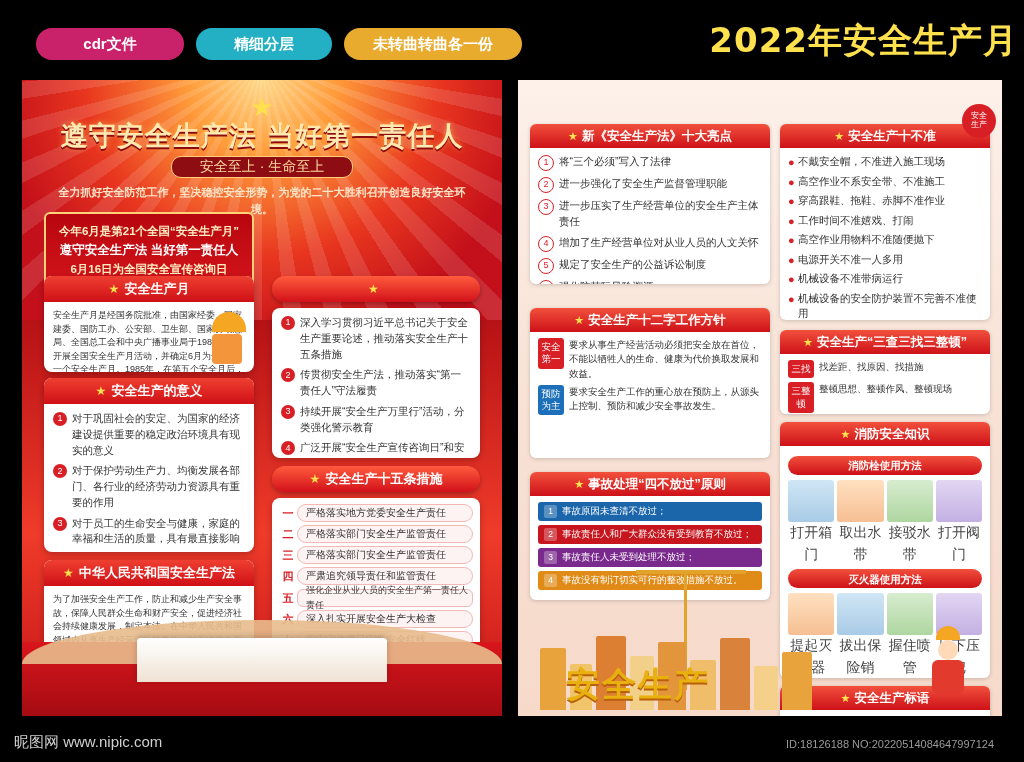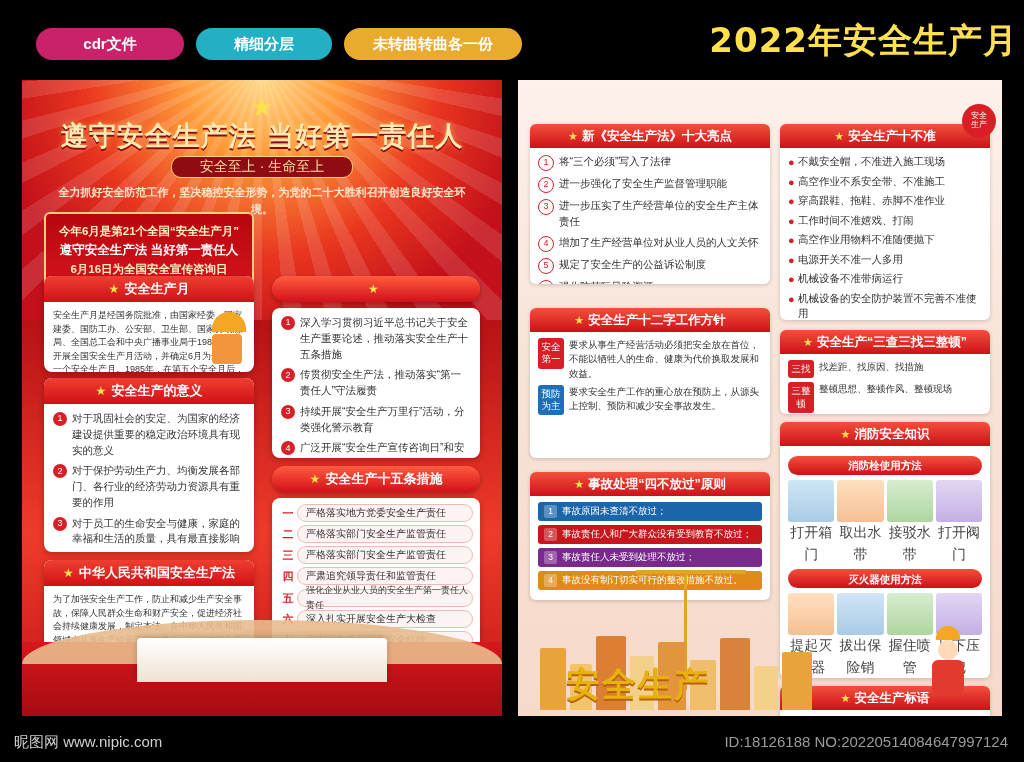--- a/index.html
+++ b/index.html
@@ -10,21 +10,21 @@
   .topbar{position:absolute;left:0;top:0;width:1024px;height:72px;margin-left:12px;}
   .tag{position:absolute;top:28px;height:32px;border-radius:16px;color:#fff;font-size:15px;font-weight:bold;display:flex;align-items:center;justify-content:center;}
   .tag1{left:24px;width:148px;background:#c9226b;}
   .tag2{left:184px;width:136px;background:#23b0c4;}
   .tag3{left:332px;width:178px;background:#e9ab2e;}
   .bigtitle{position:absolute;right:18px;top:18px;font-size:34px;font-weight:bold;color:#ffe14d;letter-spacing:1px;font-family:"DejaVu Sans",sans-serif;}
 
   
   .botbar{position:absolute;left:0;bottom:0;width:1024px;height:46px;background:#000;}
   .nipic{position:absolute;left:14px;bottom:10px;color:#cfcfcf;font-size:15px;}
-  .idtext{position:absolute;right:16px;bottom:12px;color:#9a9a9a;font-size:15px;}
+  .idtext{position:absolute;right:30px;bottom:12px;color:#9a9a9a;font-size:11px;}
 
   
   .poster{position:absolute;top:80px;height:648px;overflow:hidden;}
   .left{left:22px;width:480px;background:linear-gradient(#d3171c,#b30f14 35%,#ef3b2a 70%,#c01216);}
   .right{left:518px;width:484px;background:linear-gradient(#fdf1ea,#f8e3d7 45%,#f6d9c9);}
 
   
   .lp-top{position:absolute;left:0;top:0;width:480px;height:240px;
     background:radial-gradient(ellipse at 50% 0%, #ffd98a 0%, #ff9b3a 22%, #e8361f 52%, #c4101a 78%);}
   .rays{position:absolute;left:0;top:0;width:480px;height:240px;
@@ -221,21 +221,21 @@
         <div class="rowitem">
             <span class="cn">三</span>
             <span class="bar">严格落实部门安全生产监管责任</span>
           </div>
         <div class="rowitem">
             <span class="cn">四</span>
             <span class="bar">严肃追究领导责任和监管责任</span>
           </div>
         <div class="rowitem">
             <span class="cn">五</span>
-            <span class="bar" style="font-size:9px;">强化企业从业人员的安全生产第一责任人责任</span>
+            <span class="bar" style="font-size:9px;border-radius:6px;">强化企业从业人员的安全生产第一责任人责任</span>
           </div>
         <div class="rowitem">
             <span class="cn">六</span>
             <span class="bar">深入扎实开展安全生产大检查</span>
           </div>
         <div class="rowitem">
             <span class="cn">七</span>
             <span class="bar">牢牢守住项目审批安全红线</span>
           </div>
         <div class="rowitem">

